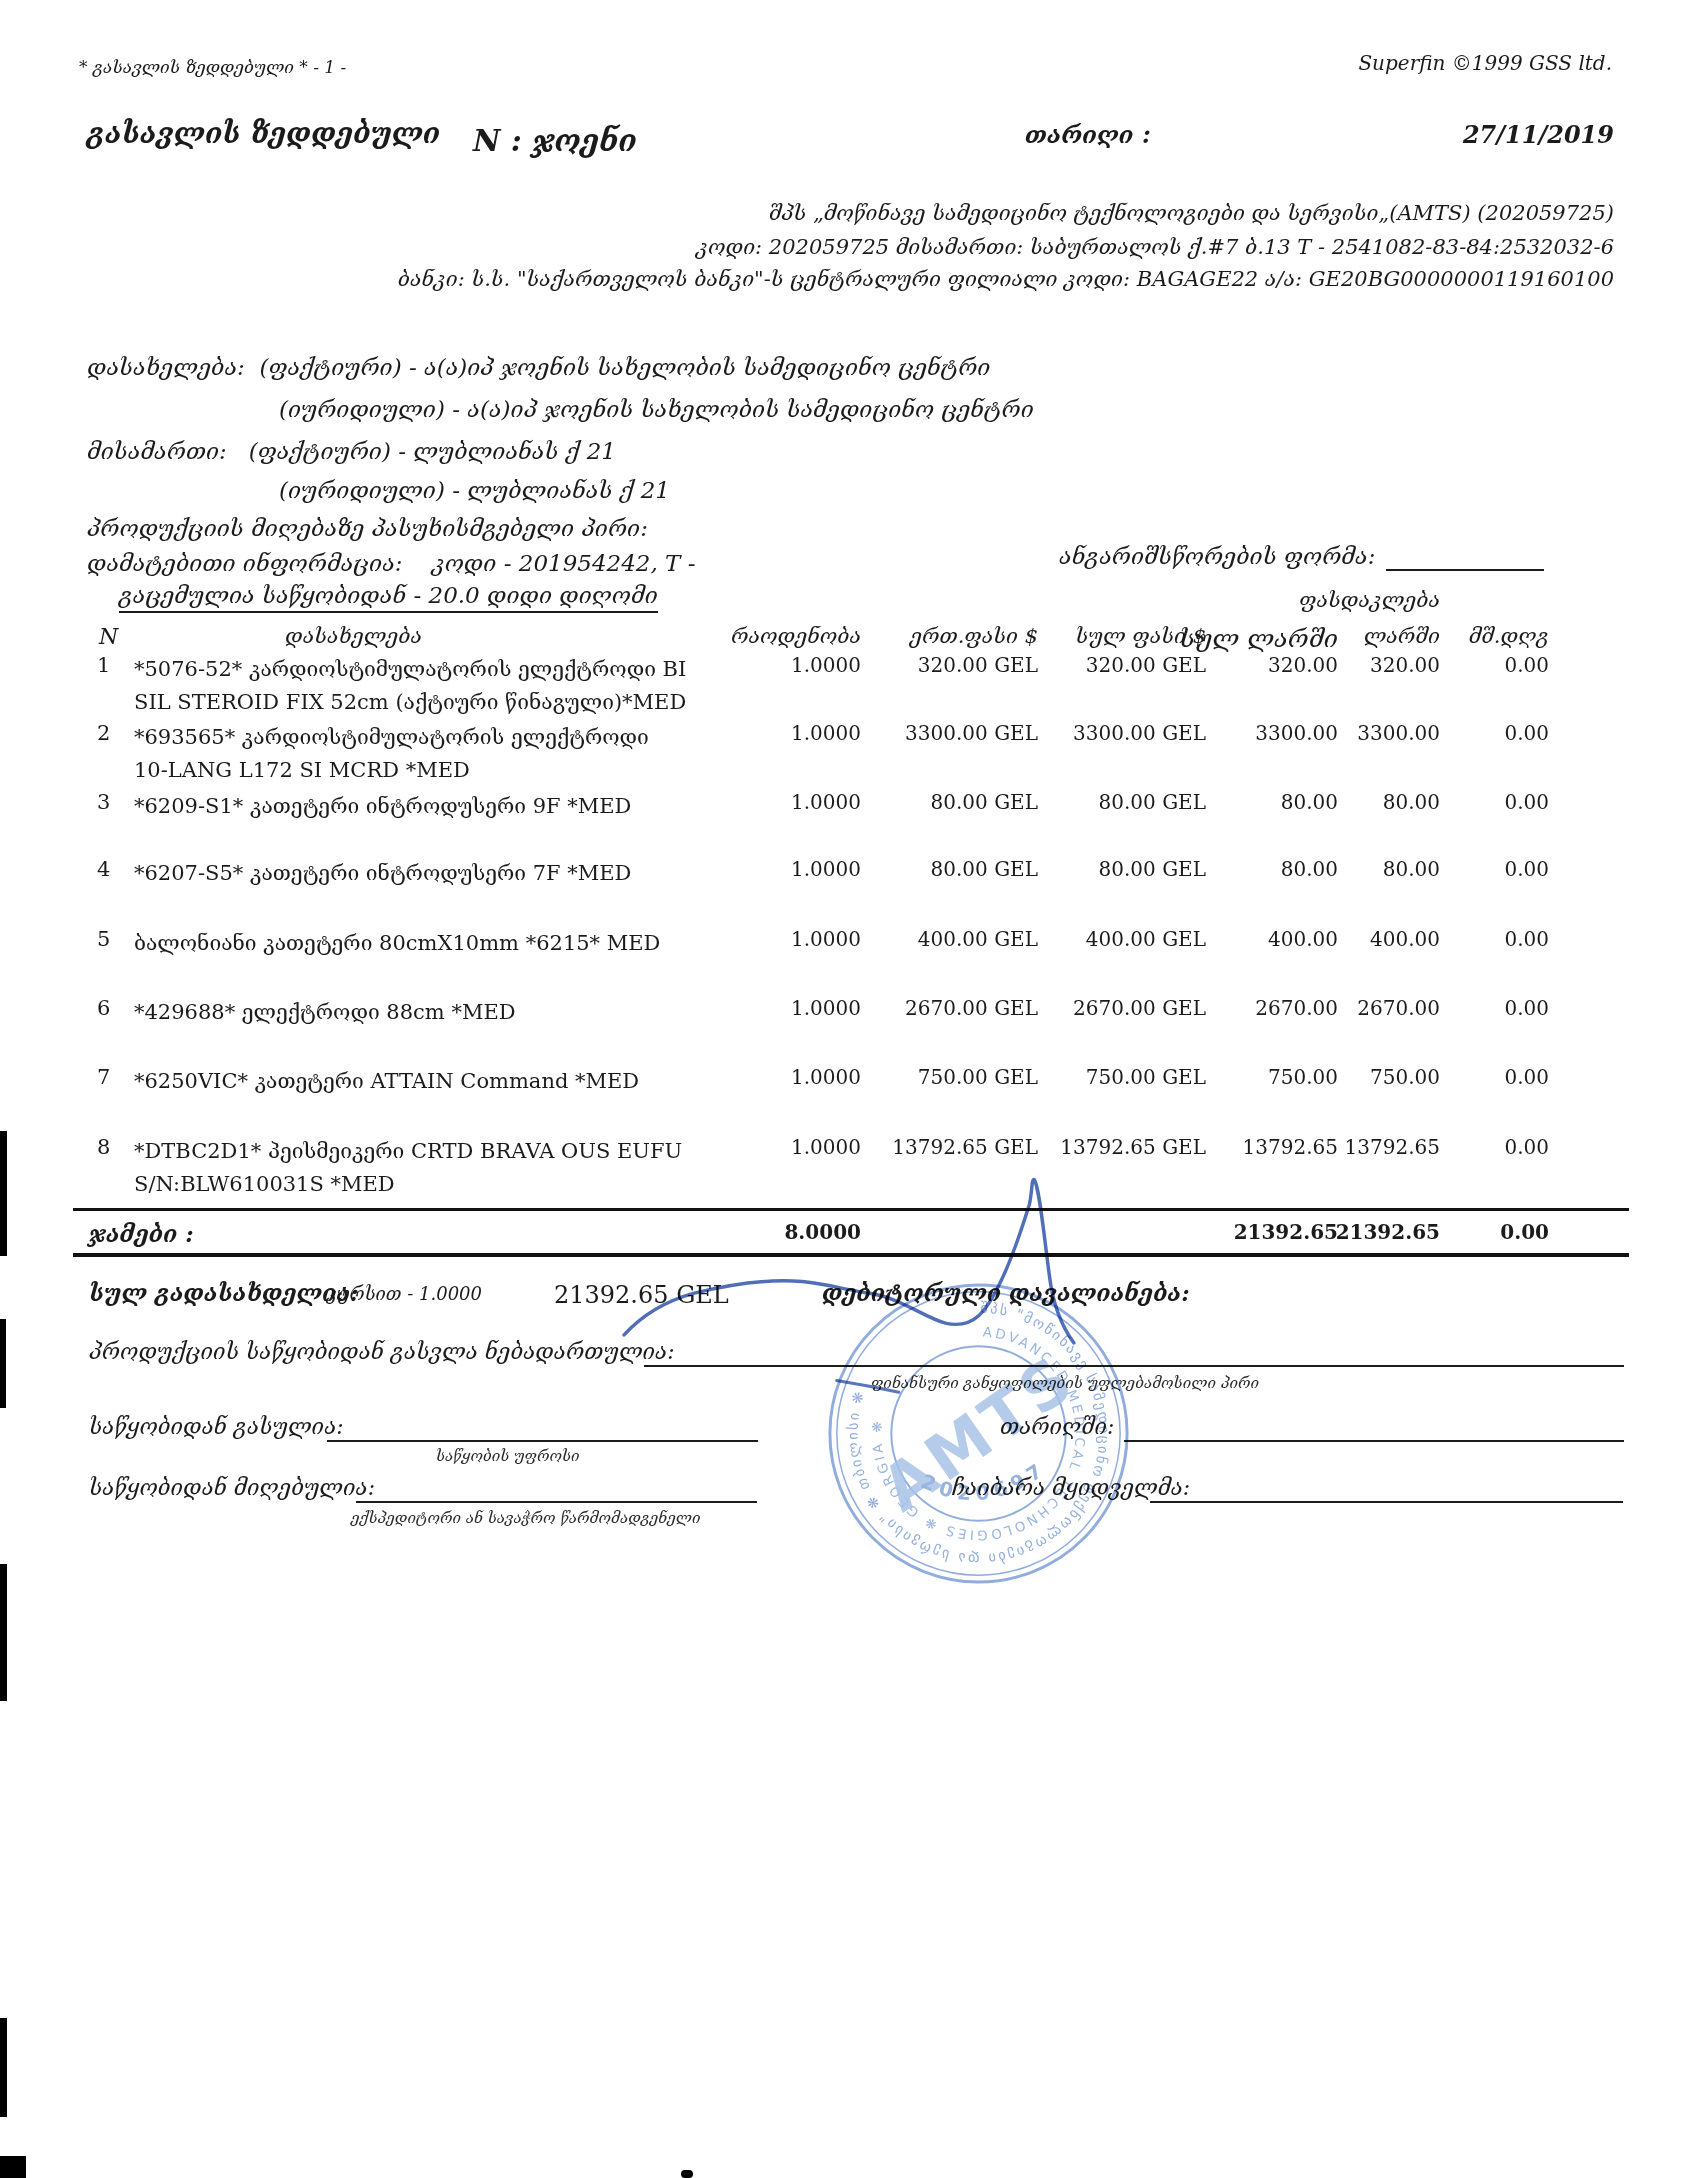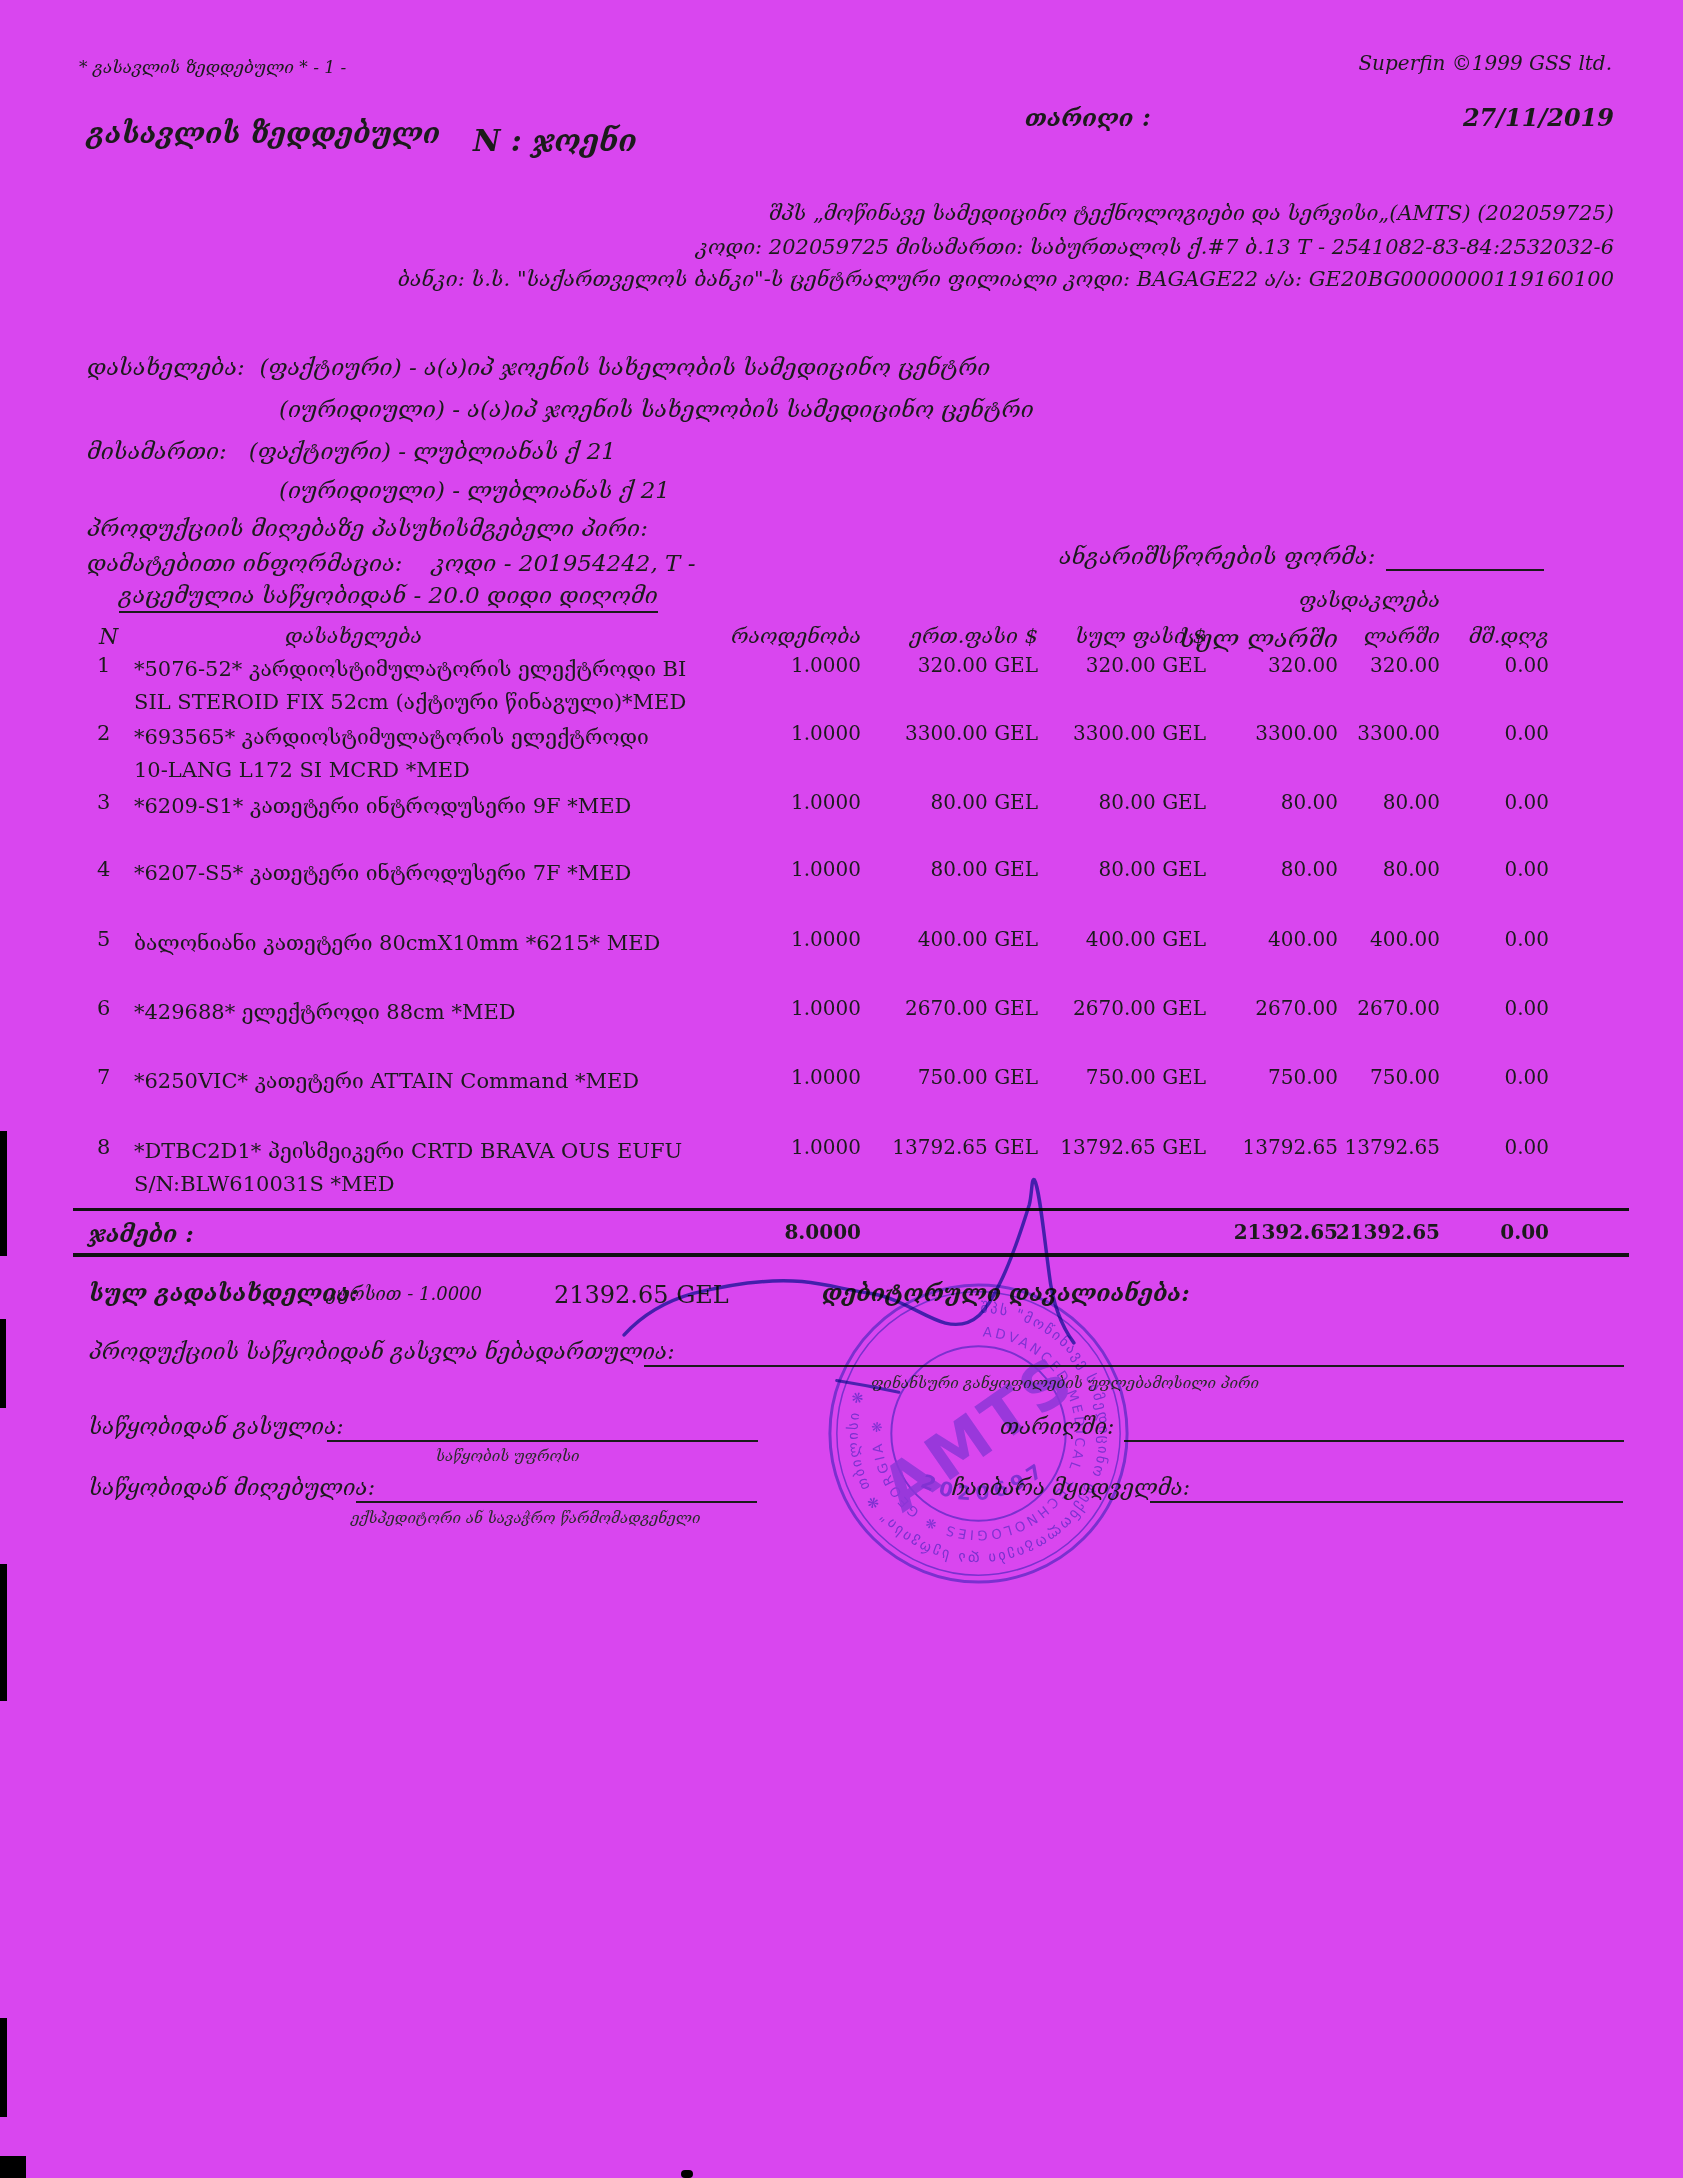--- a/index.html
+++ b/index.html
@@ -1,17 +1,17 @@
 <!DOCTYPE html>
 <html><head>
 <meta charset="utf-8">
 <style>
   html,body{margin:0;padding:0;background:#e8e8e6;}
   #page{
-    position:relative;width:1683px;height:2178px;background:#d946ef;
+    position:relative;width:1683px;height:2178px;background:#ffffff;
     font-family:"DejaVu Serif","DejaVu Sans",serif;color:#1b1b1b;overflow:hidden;
   }
   .abs{position:absolute;white-space:nowrap;}
   .it{font-style:italic;}
   .b{font-weight:bold;}
   .ul{border-bottom:2px solid #1b1b1b;padding-bottom:3px;}
   .blank{position:absolute;border-bottom:2px solid #1b1b1b;}
   .small-note{font-size:15px;font-style:italic;color:#2b2b2b;}
   .trow-name{position:absolute;left:134px;width:554px;font-size:21px;line-height:33px;white-space:normal;}
   .tn{position:absolute;left:97px;font-size:21px;}
@@ -26,21 +26,21 @@
 </head>
 <body>
 
 <div id="page">
 
   <div class="abs it" style="left:79px;top:57px;font-size:17px;">* გასავლის ზედდებული *  - 1 -</div>
   <div class="abs it" style="right:71px;top:51px;font-size:20px;">Superfin ©1999 GSS ltd.</div>
 
   <div class="abs it b" style="left:87px;top:117px;font-size:28px;">გასავლის ზედდებული</div>
   <div class="abs it b" style="left:473px;top:123px;font-size:30px;">N : ჯოენი</div>
-  <div class="abs it b" style="left:1025px;top:103px;width:589px;font-size:24px;display:flex;justify-content:space-between;gap:12px;">
+  <div class="abs it b" style="left:1025px;top:120px;width:589px;font-size:24px;display:flex;justify-content:space-between;gap:12px;">
     <span>თარიღი :</span>
     <span>27/11/2019</span>
   </div>
 
   <div class="abs it" style="right:69px;top:201px;font-size:21px;">შპს „მოწინავე სამედიცინო ტექნოლოგიები და სერვისი„(AMTS) (202059725)</div>
   <div class="abs it" style="right:69px;top:235px;font-size:21px;">კოდი: 202059725  მისამართი: საბურთალოს ქ.#7 ბ.13  T - 2541082-83-84:2532032-6</div>
   <div class="abs it" style="right:69px;top:267px;font-size:21px;">ბანკი: ს.ს. "საქართველოს ბანკი"-ს ცენტრალური ფილიალი  კოდი: BAGAGE22  ა/ა: GE20BG0000000119160100</div>
 
   <div class="abs it" style="left:87px;top:354px;font-size:23px;">
     <span>დასახელება:</span>&nbsp;

